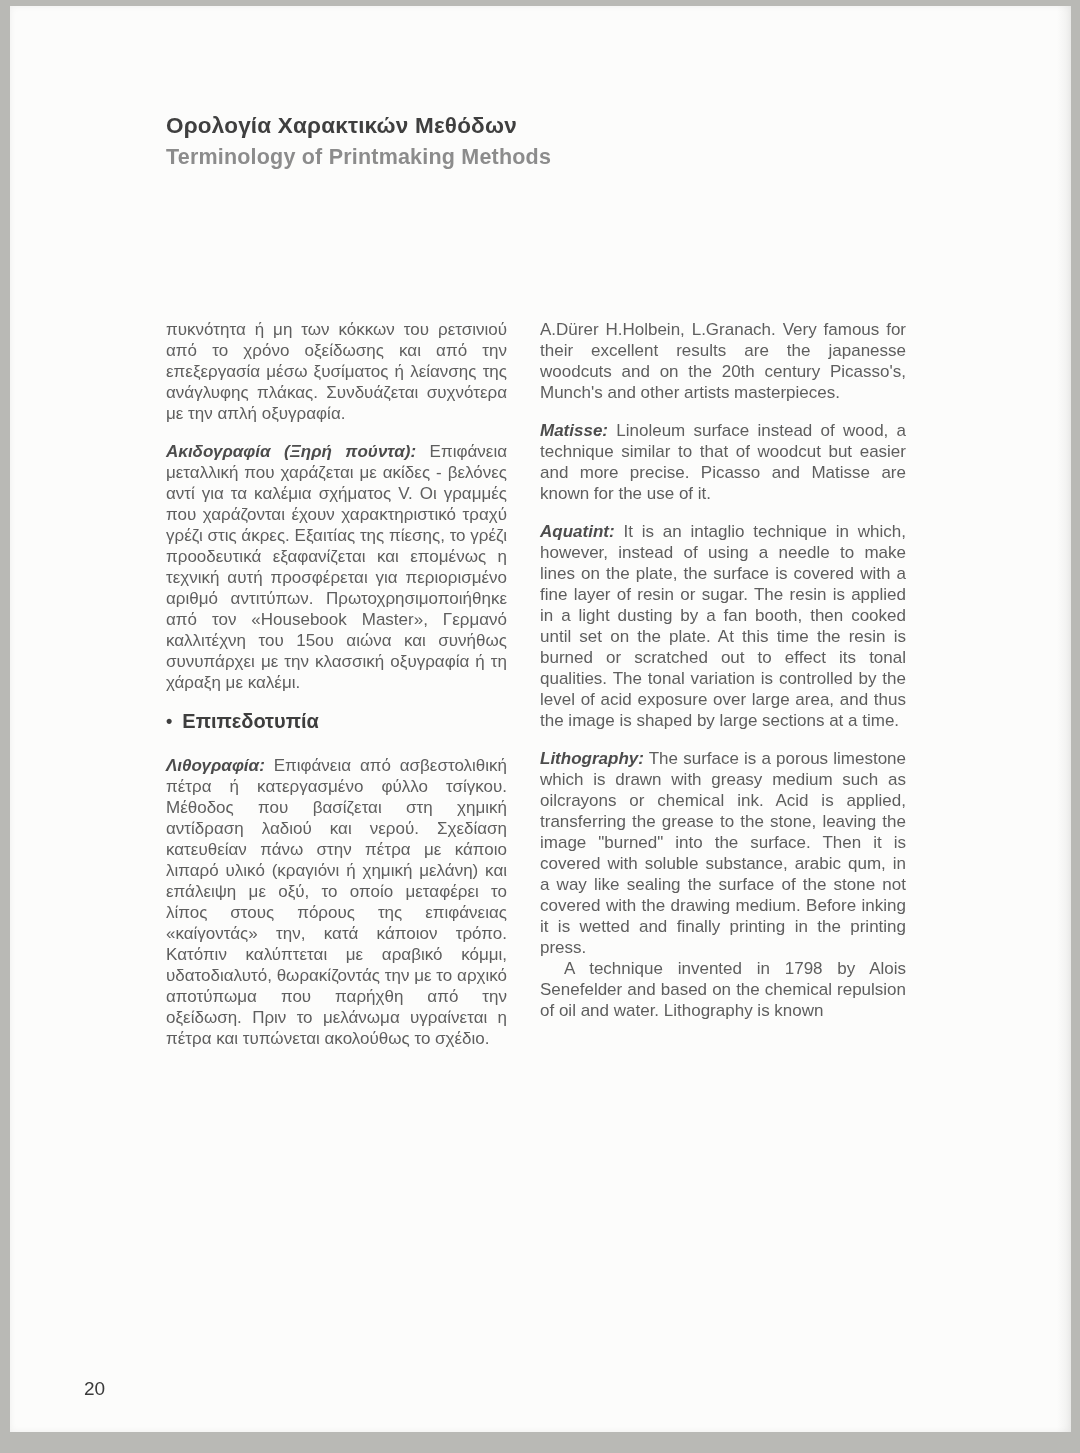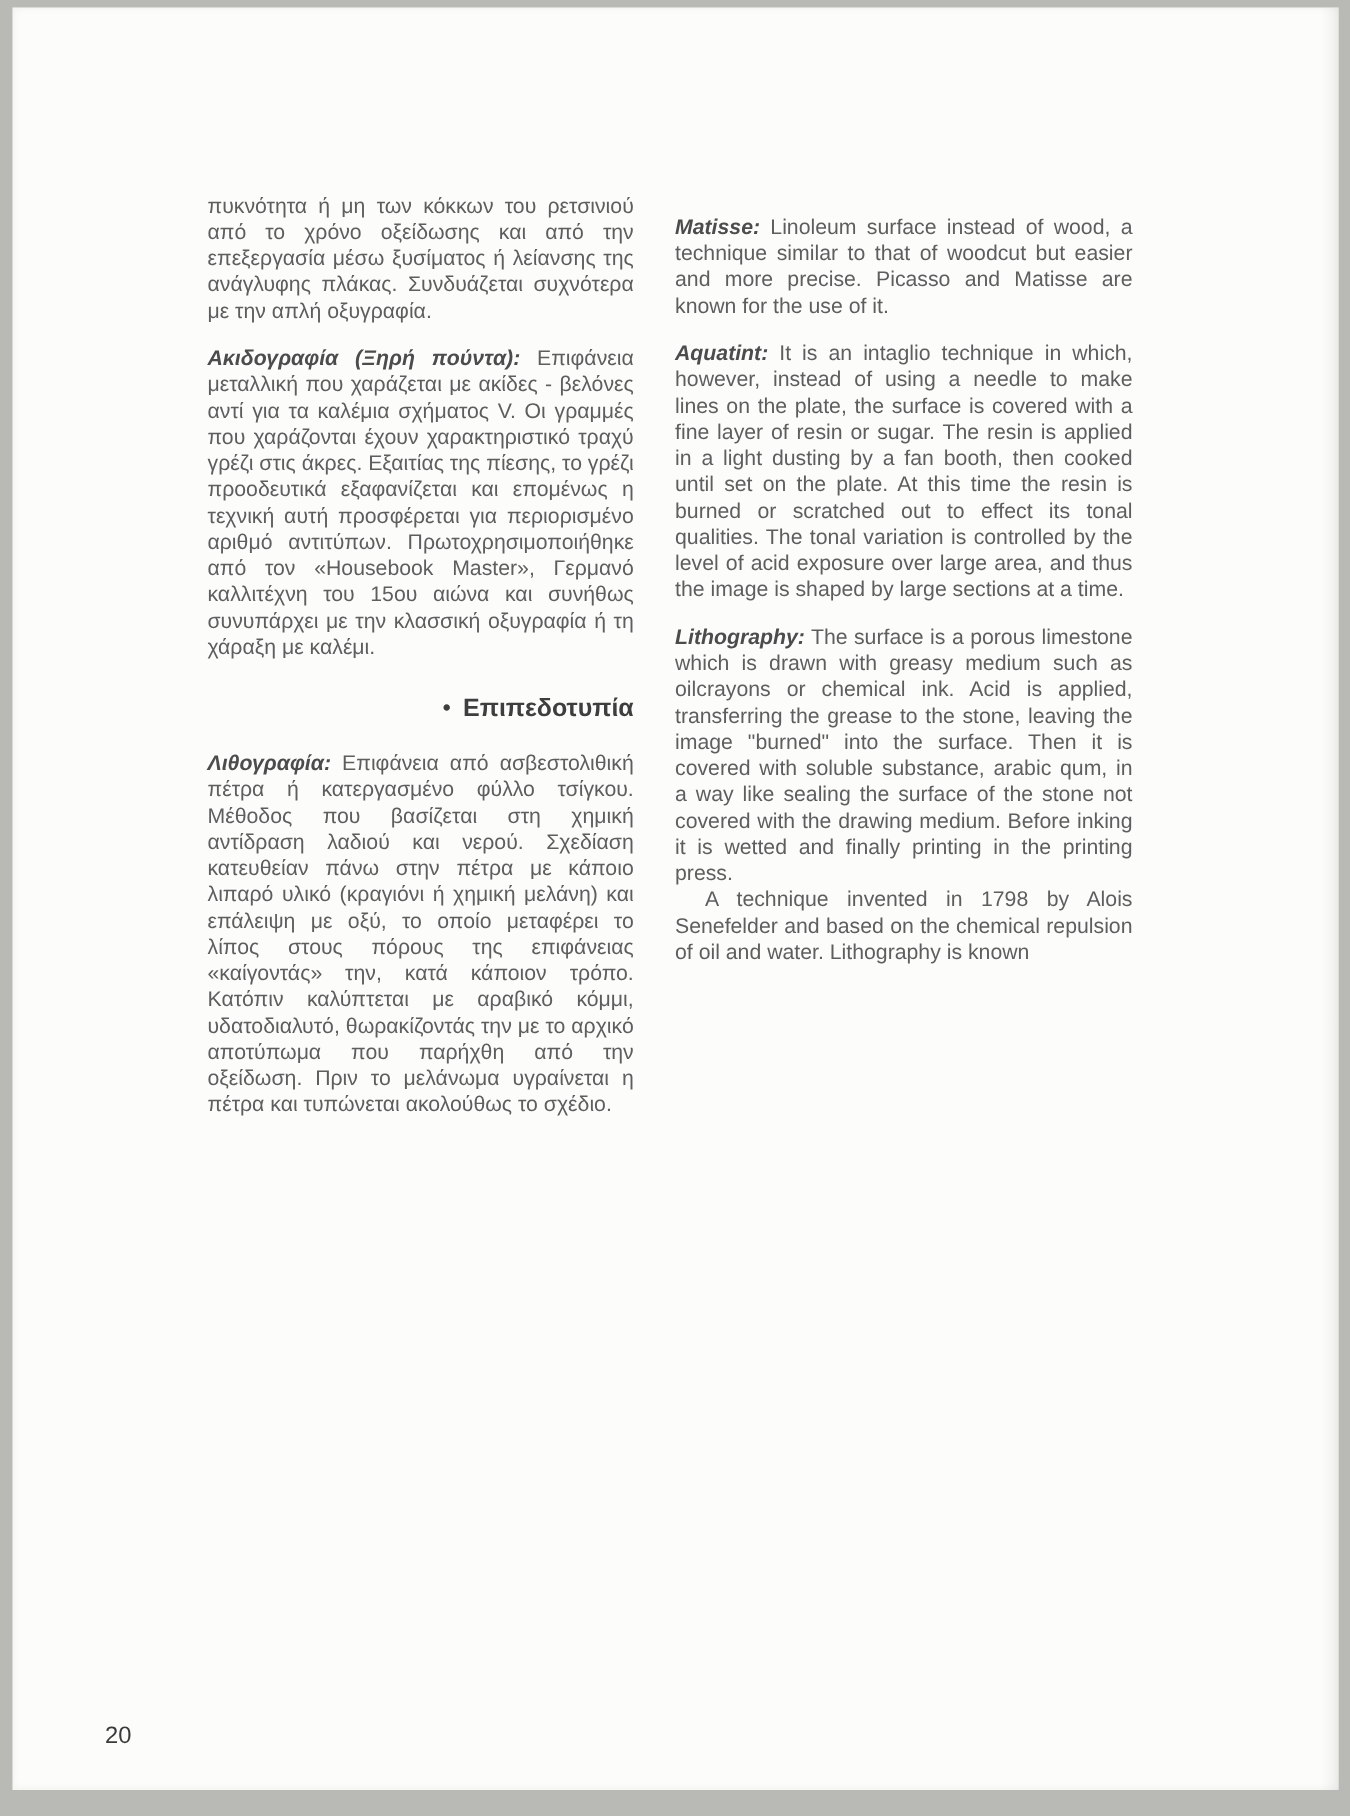--- a/index.html
+++ b/index.html
@@ -47,53 +47,57 @@
   .col p {
     text-align: justify;
     margin: 0;
   }
   .col p.gap { margin-top: 17px; }
   .col p.indent { text-indent: 24px; }
   .term { font-weight: bold; font-style: italic; color: #4c4c4c; }
   h3.section-heading {
     font-size: 20px; font-weight: bold;
     color: #3e3e3e;
-    margin: 27px 0 21px 0;
+    margin: 16px 0 21px 0;
     line-height: 24px;
-    text-align: right;
   }
   h3.section-heading .bullet {
     font-size: 18px;
     margin-right: 10px;
     position: relative; top: -1px;
   }
   .page-number {
     position: absolute;
     left: 74px; top: 1372px;
     font-size: 19px;
     color: #3a3a3a;
   }
 </style>
 </head>
 <body>
 
 <div class="page">
   <div class="content">
 
+    <header class="title-block">
+      <h1 class="title-el">Ορολογία Χαρακτικών Μεθόδων</h1>
+      <h2 class="title-en">Terminology of Printmaking Methods</h2>
+    </header>
 
     <main class="columns">
 
       <section class="col col-left">
         <p>πυκνότητα ή μη των κόκκων του ρετσινιού από το χρόνο οξείδωσης και από την επεξεργασία μέσω ξυσίματος ή λείανσης της ανάγλυφης πλάκας. Συνδυάζεται συχνότερα με την απλή οξυγραφία.</p>
         <p class="gap"><span class="term">Ακιδογραφία (Ξηρή πούντα):</span><span> Επιφάνεια μεταλλική που χαράζεται με ακίδες - βελόνες αντί για τα καλέμια σχήματος V. Οι γραμμές που χαράζονται έχουν χαρακτηριστικό τραχύ γρέζι στις άκρες. Εξαιτίας της πίεσης, το γρέζι προοδευτικά εξαφανίζεται και επομένως η τεχνική αυτή προσφέρεται για περιορισμένο αριθμό αντιτύπων. Πρωτοχρησιμοποιήθηκε από τον «Housebook Master», Γερμανό καλλιτέχνη του 15ου αιώνα και συνήθως συνυπάρχει με την κλασσική οξυγραφία ή τη χάραξη με καλέμι.</span></p>
         <h3 class="section-heading"><span class="bullet">•</span><span>Επιπεδοτυπία</span></h3>
         <p><span class="term">Λιθογραφία:</span><span> Επιφάνεια από ασβεστολιθική πέτρα ή κατεργασμένο φύλλο τσίγκου. Μέθοδος που βασίζεται στη χημική αντίδραση λαδιού και νερού. Σχεδίαση κατευθείαν πάνω στην πέτρα με κάποιο λιπαρό υλικό (κραγιόνι ή χημική μελάνη) και επάλειψη με οξύ, το οποίο μεταφέρει το λίπος στους πόρους της επιφάνειας «καίγοντάς» την, κατά κάποιον τρόπο. Κατόπιν καλύπτεται με αραβικό κόμμι, υδατοδιαλυτό, θωρακίζοντάς την με το αρχικό αποτύπωμα που παρήχθη από την οξείδωση. Πριν το μελάνωμα υγραίνεται η πέτρα και τυπώνεται ακολούθως το σχέδιο.</span></p>
       </section>
 
       <section class="col col-right">
+        <p>A.Dürer H.Holbein, L.Granach. Very famous for their excellent results are the japanesse woodcuts and on the 20th century Picasso's, Munch's and other artists masterpieces.</p>
         <p class="gap"><span class="term">Matisse:</span><span> Linoleum surface instead of wood, a technique similar to that of woodcut but easier and more precise. Picasso and Matisse are known for the use of it.</span></p>
         <p class="gap"><span class="term">Aquatint:</span><span> It is an intaglio technique in which, however, instead of using a needle to make lines on the plate, the surface is covered with a fine layer of resin or sugar. The resin is applied in a light dusting by a fan booth, then cooked until set on the plate. At this time the resin is burned or scratched out to effect its tonal qualities. The tonal variation is controlled by the level of acid exposure over large area, and thus the image is shaped by large sections at a time.</span></p>
         <p class="gap"><span class="term">Lithography:</span><span> The surface is a porous limestone which is drawn with greasy medium such as oilcrayons or chemical ink. Acid is applied, transferring the grease to the stone, leaving the image "burned" into the surface. Then it is covered with soluble substance, arabic qum, in a way like sealing the surface of the stone not covered with the drawing medium. Before inking it is wetted and finally printing in the printing press.</span></p>
         <p class="indent">A technique invented in 1798 by Alois Senefelder and based on the chemical repulsion of oil and water. Lithography is known</p>
       </section>
 
     </main>
   </div>
 
   <div class="page-number">20</div>

